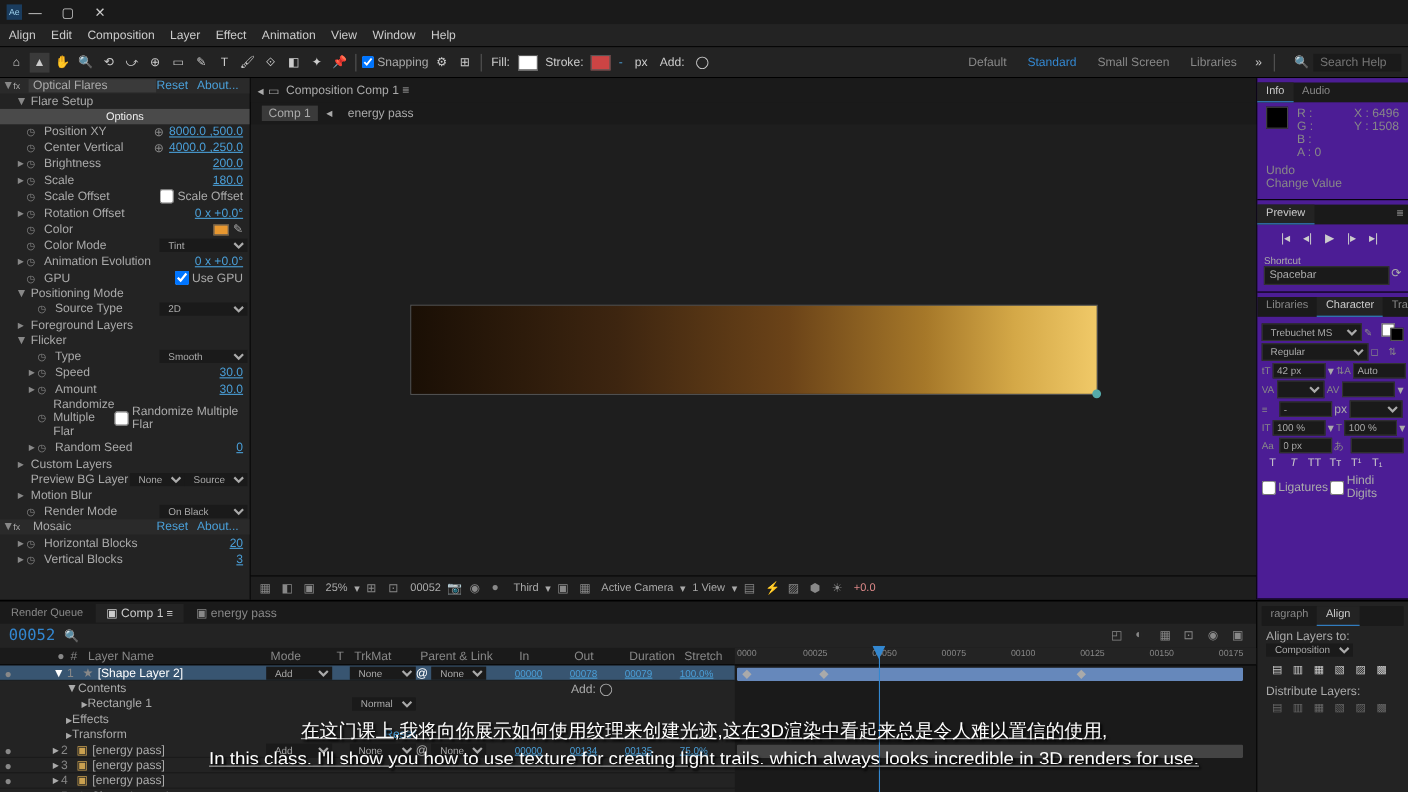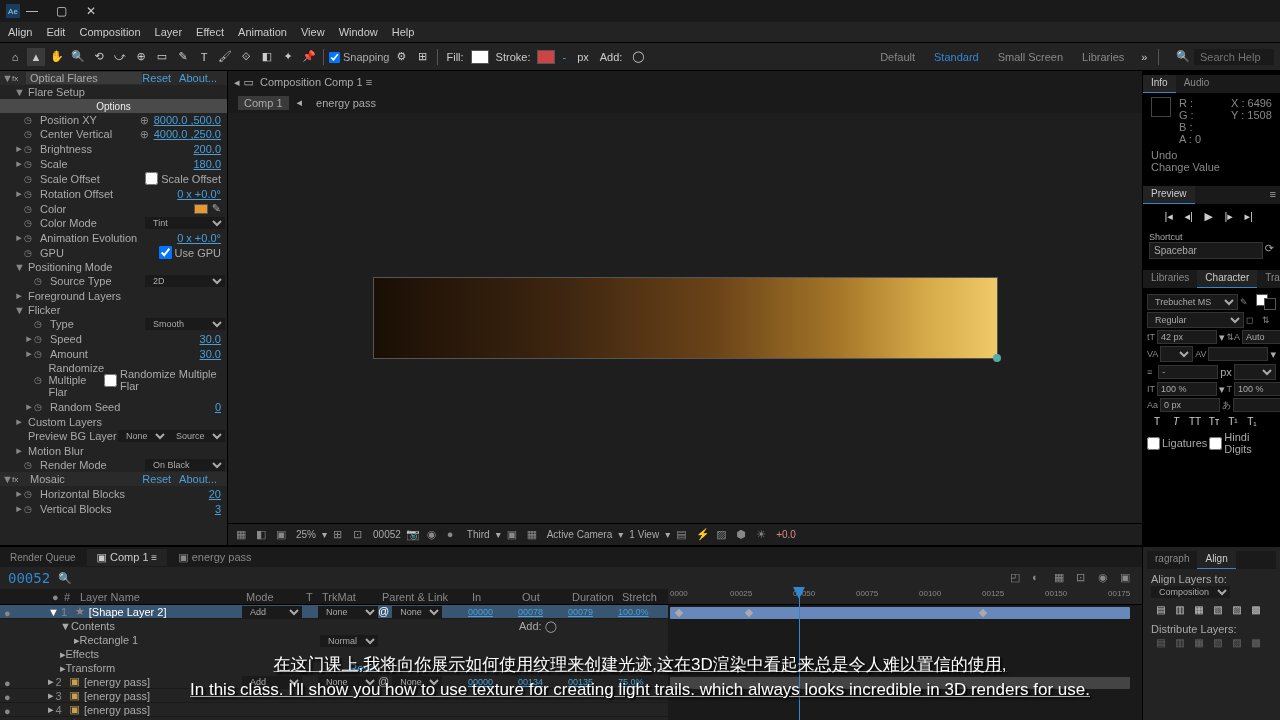--- a/index.html
+++ b/index.html
@@ -9,21 +9,21 @@
 .titlebar-text { font-size: 11px; color: #ccc; flex: 1; }
 .win-controls { display: flex; gap: 16px; margin-right: 6px; }
 .win-btn { width: 14px; height: 14px; color: #ccc; cursor: pointer; font-size: 12px; }
 .menubar { display: flex; gap: 14px; padding: 4px 8px; background: #232323; border-bottom: 1px solid #000; }
 .menu-item { font-size: 11px; color: #ccc; cursor: pointer; }
 .toolbar { display: flex; align-items: center; gap: 3px; padding: 3px 6px; background: #232323; border-bottom: 1px solid #000; height: 28px; }
 .tool-icon { width: 18px; height: 18px; display: flex; align-items: center; justify-content: center; color: #ccc; cursor: pointer; }
 .tool-icon.active { background: #3a3a3a; }
 .tool-sep { width: 1px; height: 16px; background: #555; margin: 0 2px; }
 .tool-label { font-size: 11px; color: #ccc; margin: 0 4px; }
-.checkbox-inline { display: flex; align-items: flex-end; gap: 3px; }
+.checkbox-inline { display: flex; align-items: flex-start; gap: 3px; }
 .checkbox-inline input { width: 11px; height: 11px; }
 .fill-swatch { width: 18px; height: 14px; background: #fff; border: 1px solid #555; }
 .stroke-swatch { width: 18px; height: 14px; background: #c44; border: 1px solid #555; }
 .toolbar-spacer { flex: 1; }
 .workspace-btn { color: #888; cursor: pointer; padding: 2px 8px; }
 .workspace-btn.active { color: #3387d0; }
 .search-help { display: flex; align-items: center; gap: 4px; margin-left: 12px; }
 .search-help input { background: #1a1a1a; border: none; color: #aaa; padding: 2px 6px; width: 80px; }
 .main-area { display: flex; height: 474px; }
 .left-panel { width: 228px; background: #232323; border-right: 1px solid #000; display: flex; flex-direction: column; }
@@ -55,33 +55,33 @@
 .comp-crumb { color: #aaa; padding: 1px 6px; cursor: pointer; }
 .comp-crumb.active { background: #3a3a3a; }
 .viewer { flex: 1; background: #1e1e1e; position: relative; display: flex; align-items: center; justify-content: center; }
 .comp-preview { width: 625px; height: 82px; position: relative; border: 1px solid #555; }
 .preview-gradient { width: 100%; height: 100%; background: linear-gradient(90deg, #1a0f05 0%, #3d2510 30%, #6b4318 55%, #a67829 75%, #d4a847 88%, #f0c968 100%); position: relative; }
 .preview-handle { position: absolute; right: -4px; bottom: -4px; width: 8px; height: 8px; background: #5aa; border-radius: 50%; }
 .viewer-controls { display: flex; align-items: center; gap: 6px; padding: 3px 8px; background: #1e1e1e; border-top: 1px solid #000; height: 22px; }
 .vc-icon { width: 14px; height: 14px; color: #888; cursor: pointer; }
 .vc-text { font-size: 10px; color: #aaa; }
 .vc-text.orange { color: #d88; }
-.right-panel { width: 138px; background: #000000; border-left: 1px solid #000; display: flex; flex-direction: column; }
+.right-panel { width: 138px; background: #4c1d95; border-left: 1px solid #000; display: flex; flex-direction: column; }
 .right-section { border-bottom: 1px solid #000; padding: 4px 0; }
 .right-tabs { display: flex; background: #1a1a1a; height: 18px; }
 .right-tab { padding: 2px 8px; font-size: 10px; color: #888; }
 .right-tab.active { background: #232323; color: #ccc; border-bottom: 1px solid #3387d0; }
 .info-content { padding: 4px 8px; font-size: 9px; color: #888; }
 .info-row { display: flex; justify-content: space-between; }
 .preview-controls { display: flex; justify-content: center; gap: 6px; padding: 6px 0; }
 .play-btn { width: 14px; height: 14px; color: #ccc; cursor: pointer; }
 .shortcut-input { width: 100%; background: #1a1a1a; border: 1px solid #333; color: #aaa; padding: 2px 4px; font-size: 10px; }
 .char-controls { padding: 4px; }
 .char-row { display: flex; align-items: center; gap: 2px; margin: 2px 0; }
-.char-input { background: #1a1a1a; border: 1px solid #333; color: #aaa; padding: 1px 3px; font-size: 9px; width: 60px; }
+.char-input { background: #1a1a1a; border: 1px solid #333; color: #aaa; padding: 1px 3px; font-size: 9px; width: 48px; }
 .char-dropdown { background: #1a1a1a; border: 1px solid #333; color: #aaa; padding: 1px 3px; font-size: 9px; flex: 1; }
 .char-icon { width: 14px; font-size: 9px; color: #888; }
 .faux-row { display: flex; gap: 3px; padding: 2px; }
 .faux-btn { font-size: 10px; width: 16px; text-align: center; color: #ccc; cursor: pointer; }
 .timeline-panel { height: 196px; background: #232323; border-top: 2px solid #000; display: flex; flex-direction: column; }
 .timeline-tabs { display: flex; background: #1a1a1a; height: 20px; align-items: center; }
 .timeline-tab { padding: 2px 10px; font-size: 10px; color: #888; cursor: pointer; }
 .timeline-tab.active { background: #232323; color: #ccc; }
 .timeline-header { display: flex; align-items: center; padding: 3px 8px; gap: 8px; }
 .timecode { color: #3387d0; font-size: 14px; font-family: monospace; }

